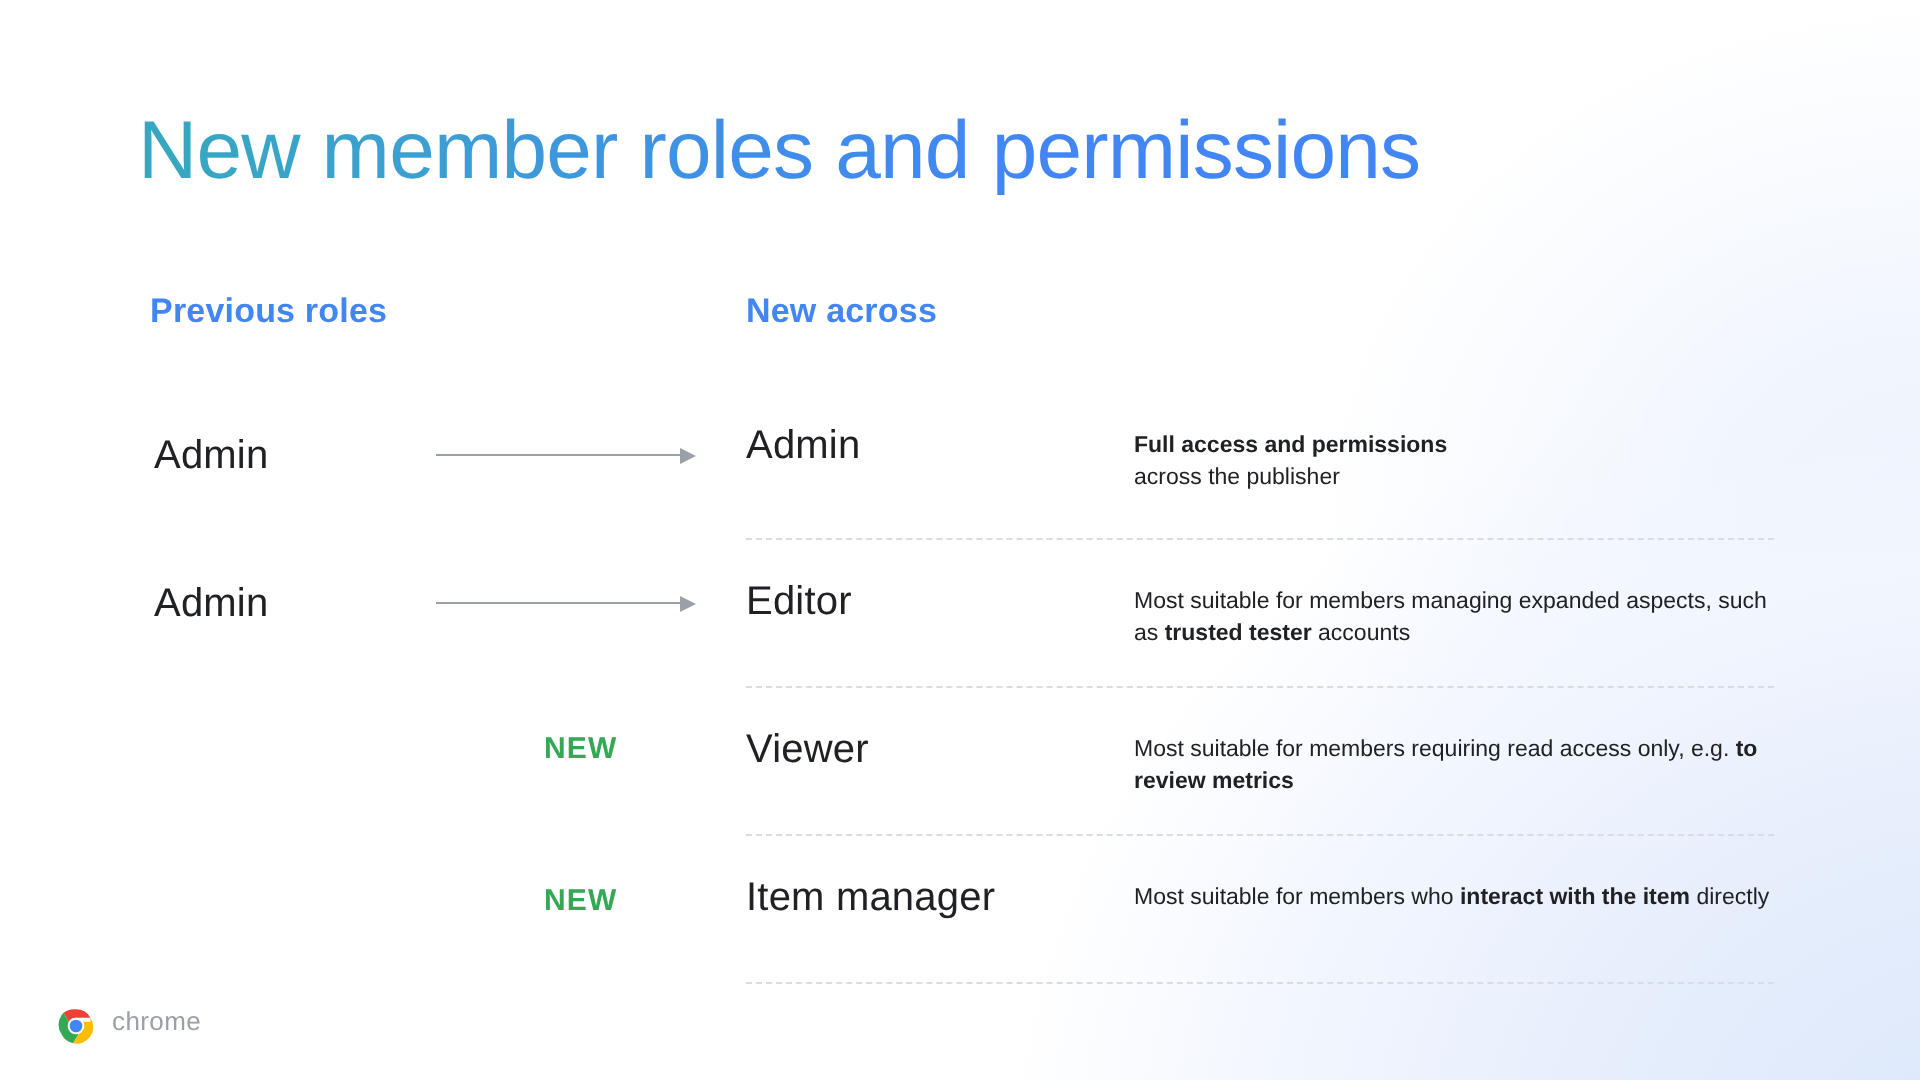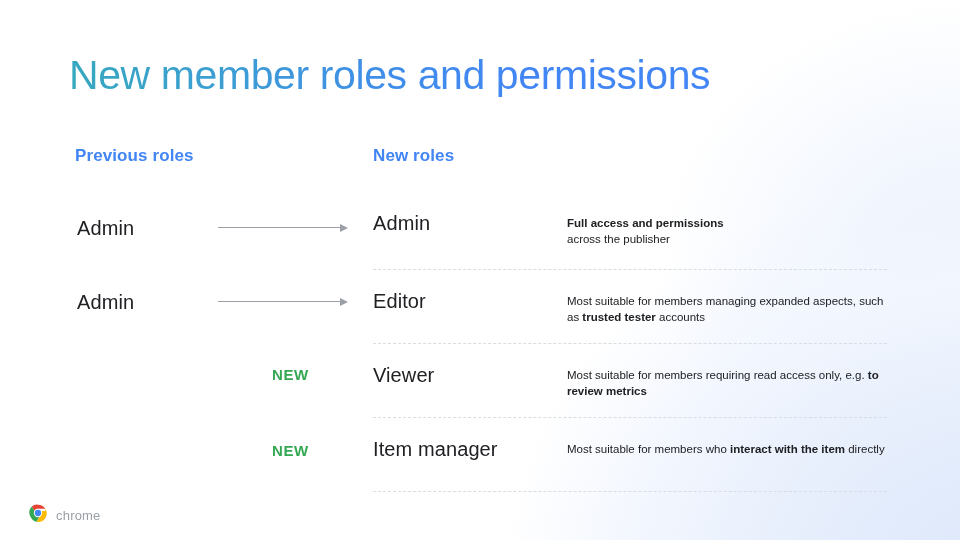--- a/index.html
+++ b/index.html
@@ -148,21 +148,21 @@
   .role-desc b {
     font-weight: 700;
   }
 
   
   .brand {
     position: absolute;
     left: 28px;
     top: 503px;
     display: flex;
-    align-items: flex-end;
+    align-items: flex-start;
     gap: 8px;
   }
   .chrome-mark {
     width: 20px;
     height: 20px;
     display: block;
   }
   .brand-name {
     font-size: 13px;
     color: #9aa0a6;
@@ -172,21 +172,21 @@
 </head>
 <body>
 
 <div class="bg-wash"></div>
 
 <div class="slide">
 
   <div class="title">New member roles and permissions</div>
 
   <div class="col-head prev">Previous roles</div>
-  <div class="col-head newc">New roles</div>
+  <div class="col-head newc">New across</div>
 
   <div class="prev-role r0">Admin</div>
   <div class="prev-role r1">Admin</div>
 
   <div class="arrow a0">
     <span class="shaft"></span>
     <span class="head"></span>
   </div>
   <div class="arrow a1">
     <span class="shaft"></span>

